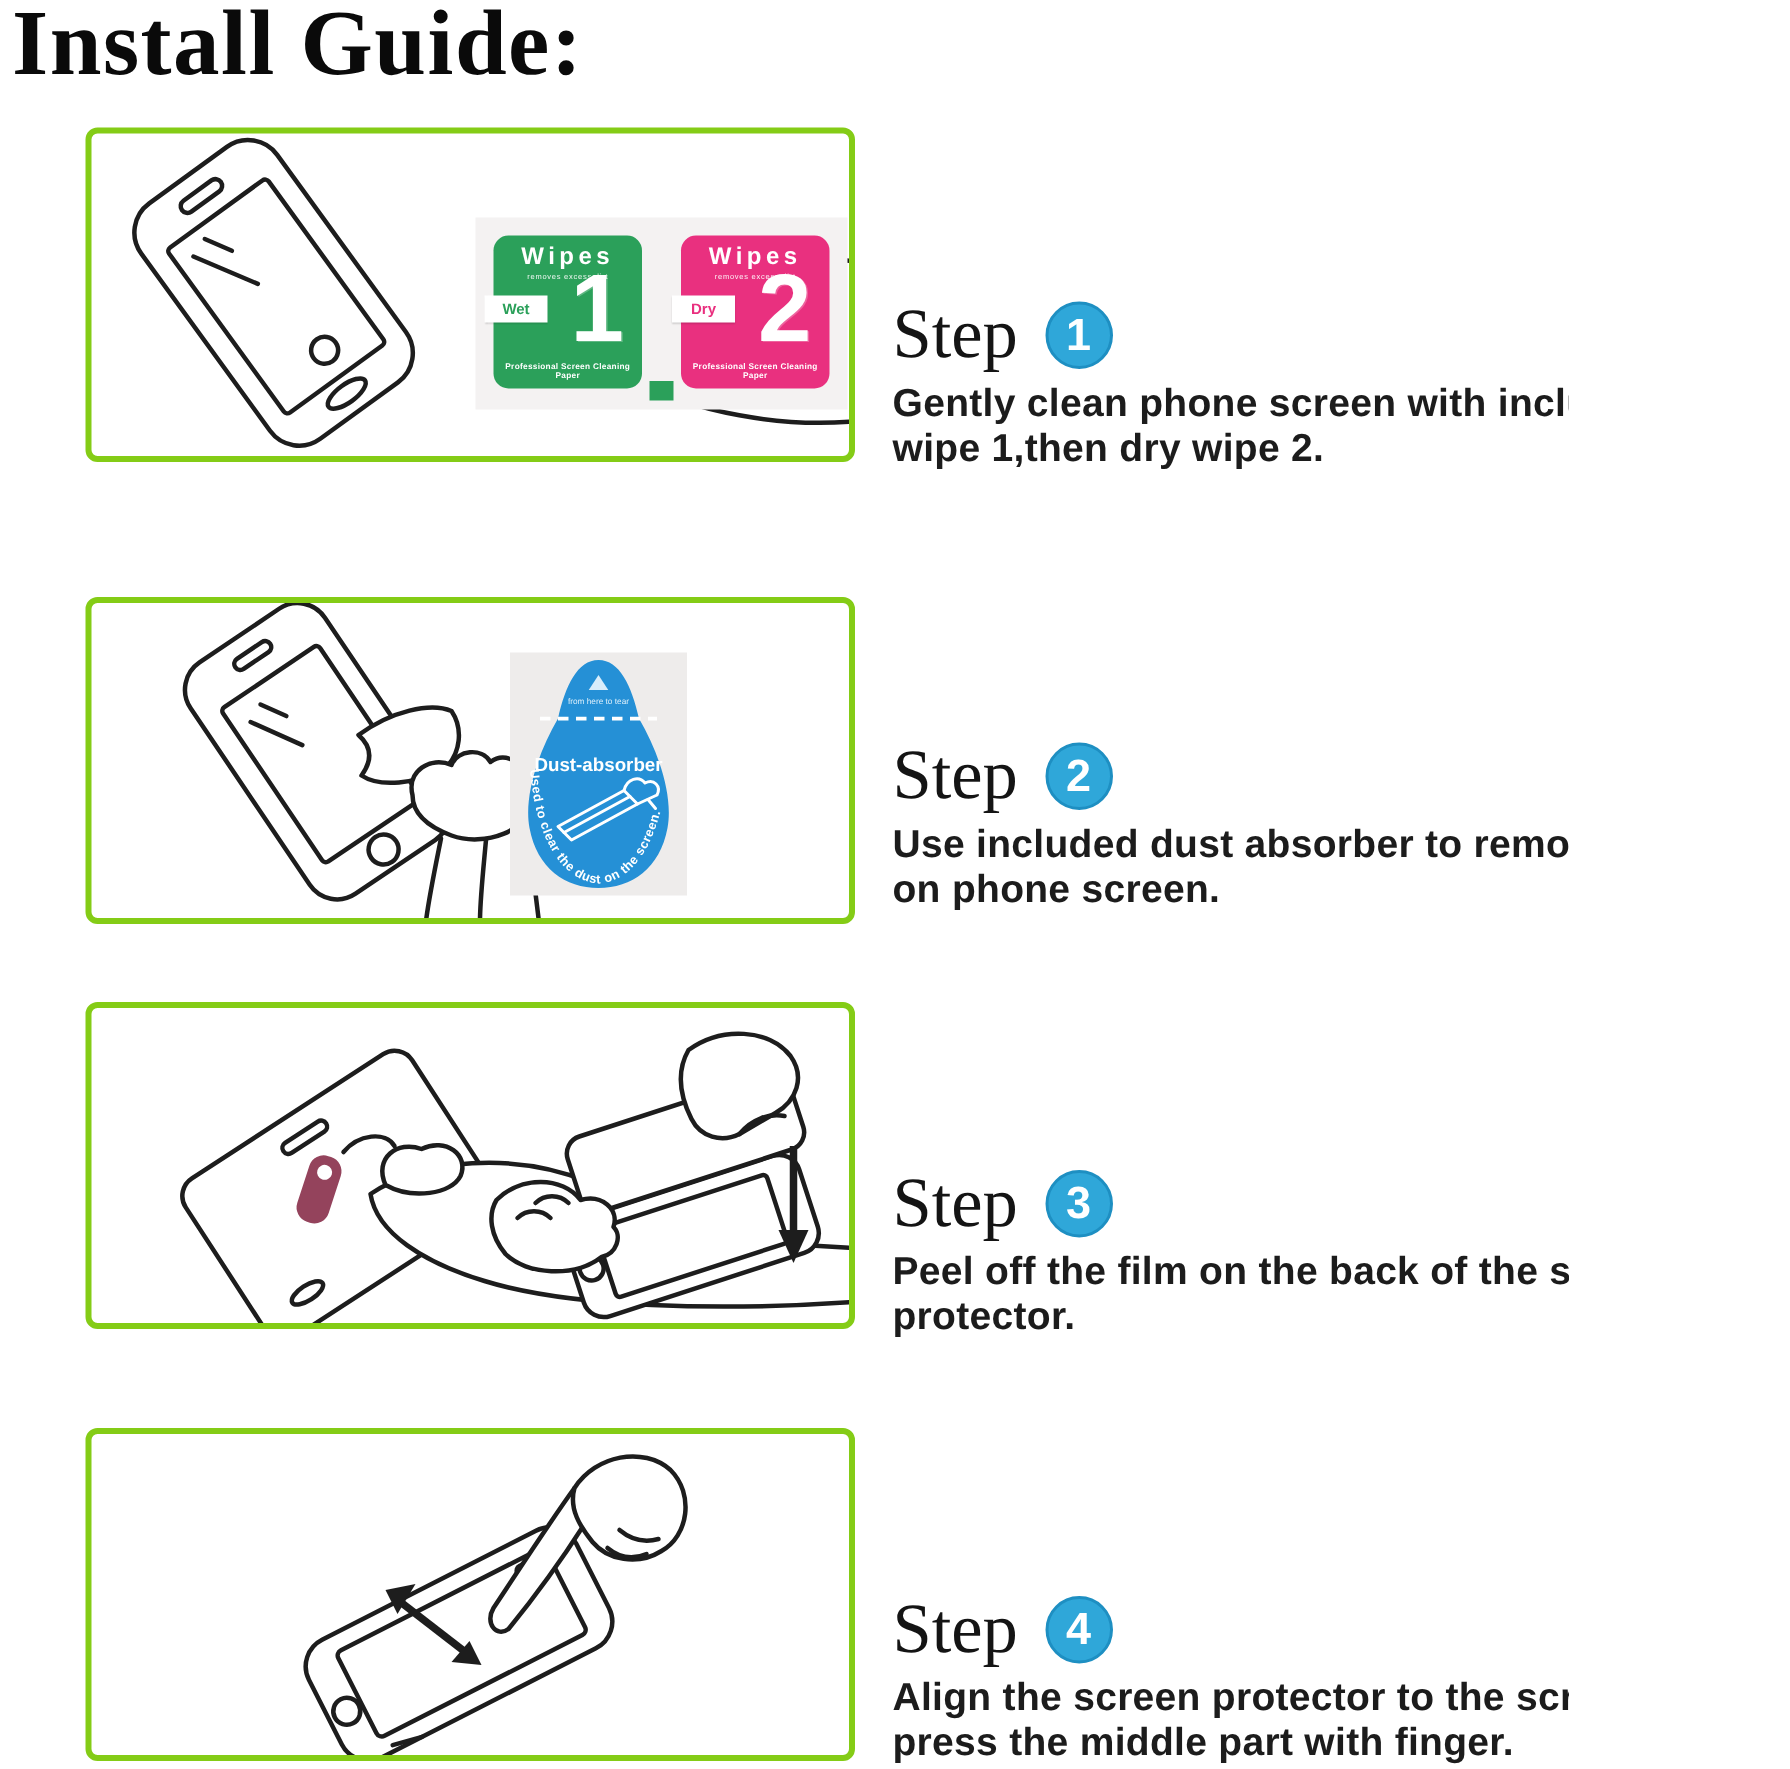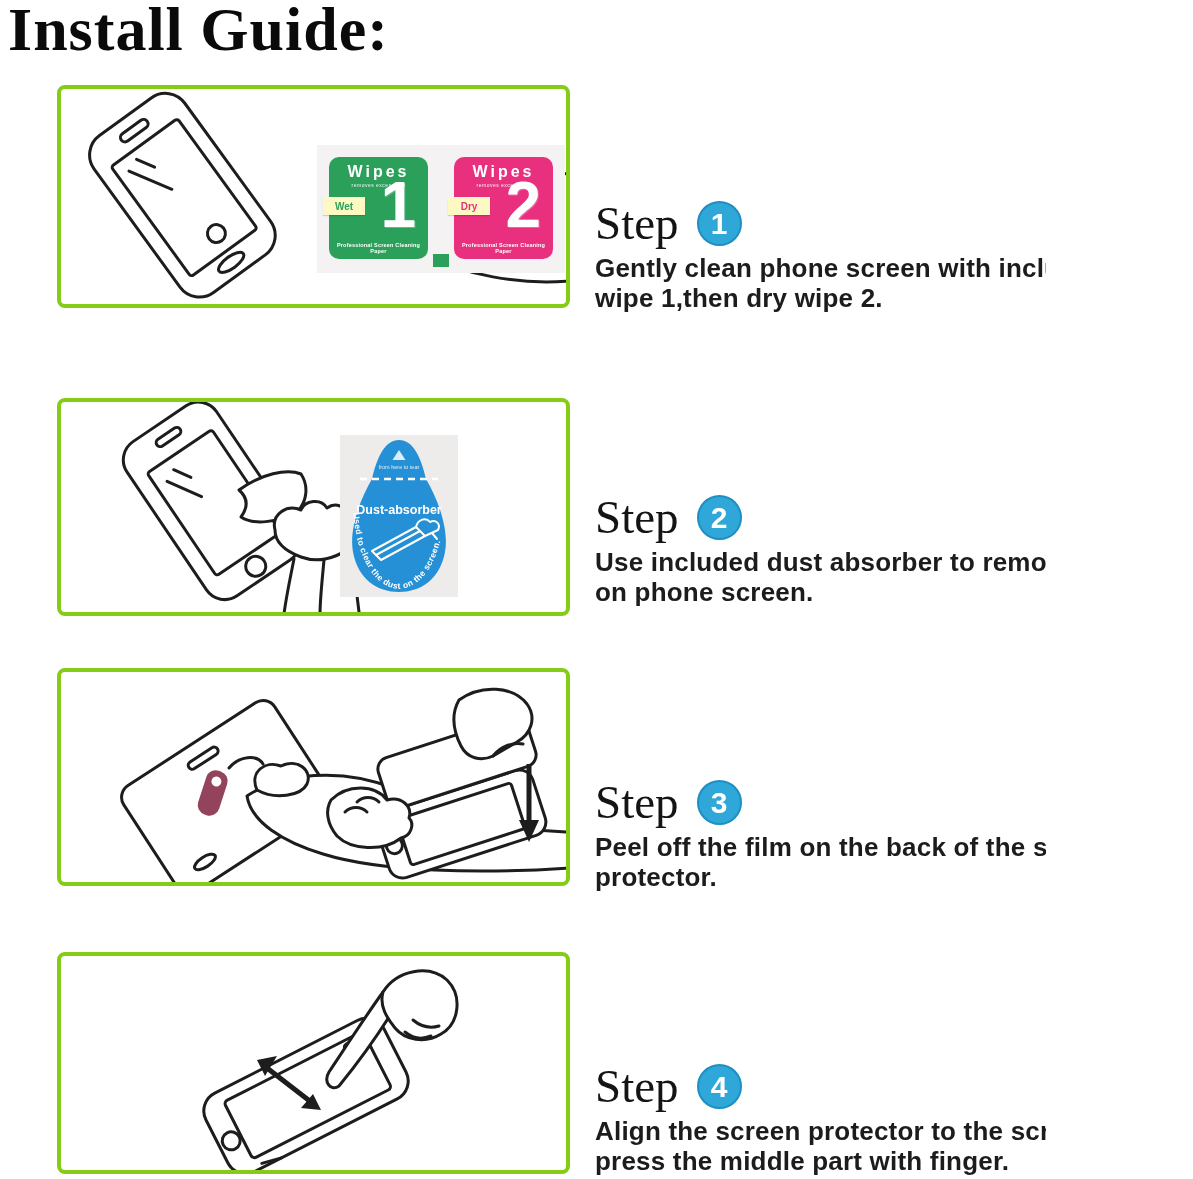--- a/index.html
+++ b/index.html
@@ -35,21 +35,21 @@
   
   .photo{position:absolute;background:#f4f2f2;}
   #wipes-photo{left:256px;top:56px;width:248px;height:128px;
     display:flex;justify-content:center;gap:26px;padding-top:12px;box-sizing:border-box;}
   .packet{position:relative;width:99px;height:102px;border-radius:10px;color:#fff;}
   .packet.green{background:var(--c-wipes-green,#2ba05a);}
   .packet.pink{background:var(--c-wipes-pink,#e9307f);}
   .w-title{text-align:center;font-weight:bold;font-size:16px;letter-spacing:3px;
     padding-top:7px;line-height:1;}
   .w-sub{text-align:center;font-size:5px;letter-spacing:.5px;opacity:.92;margin-top:2px;}
-  .w-tab{position:absolute;left:-6px;top:40px;width:42px;height:18px;background:#fef9c3;
+  .w-tab{position:absolute;left:-6px;top:40px;width:42px;height:18px;background:#ffffff;
     font-size:10px;font-weight:bold;display:flex;align-items:center;justify-content:center;
     box-shadow:0 1px 1px rgba(0,0,0,.15);}
   .packet.green .w-tab{color:var(--c-wipes-green,#2ba05a);}
   .packet.pink .w-tab{color:var(--c-wipes-pink,#e9307f);}
   .w-num{position:absolute;right:12px;top:16px;font-size:64px;font-weight:800;line-height:1;
     text-shadow:1px 1px 0 rgba(255,255,255,.25);}
   .w-foot{position:absolute;bottom:5px;width:100%;text-align:center;font-size:5.5px;
     font-weight:bold;letter-spacing:.2px;}
   .w-chip{position:absolute;left:50%;bottom:6px;transform:translateX(-50%);
     width:16px;height:13px;background:var(--c-wipes-green,#2ba05a);}

